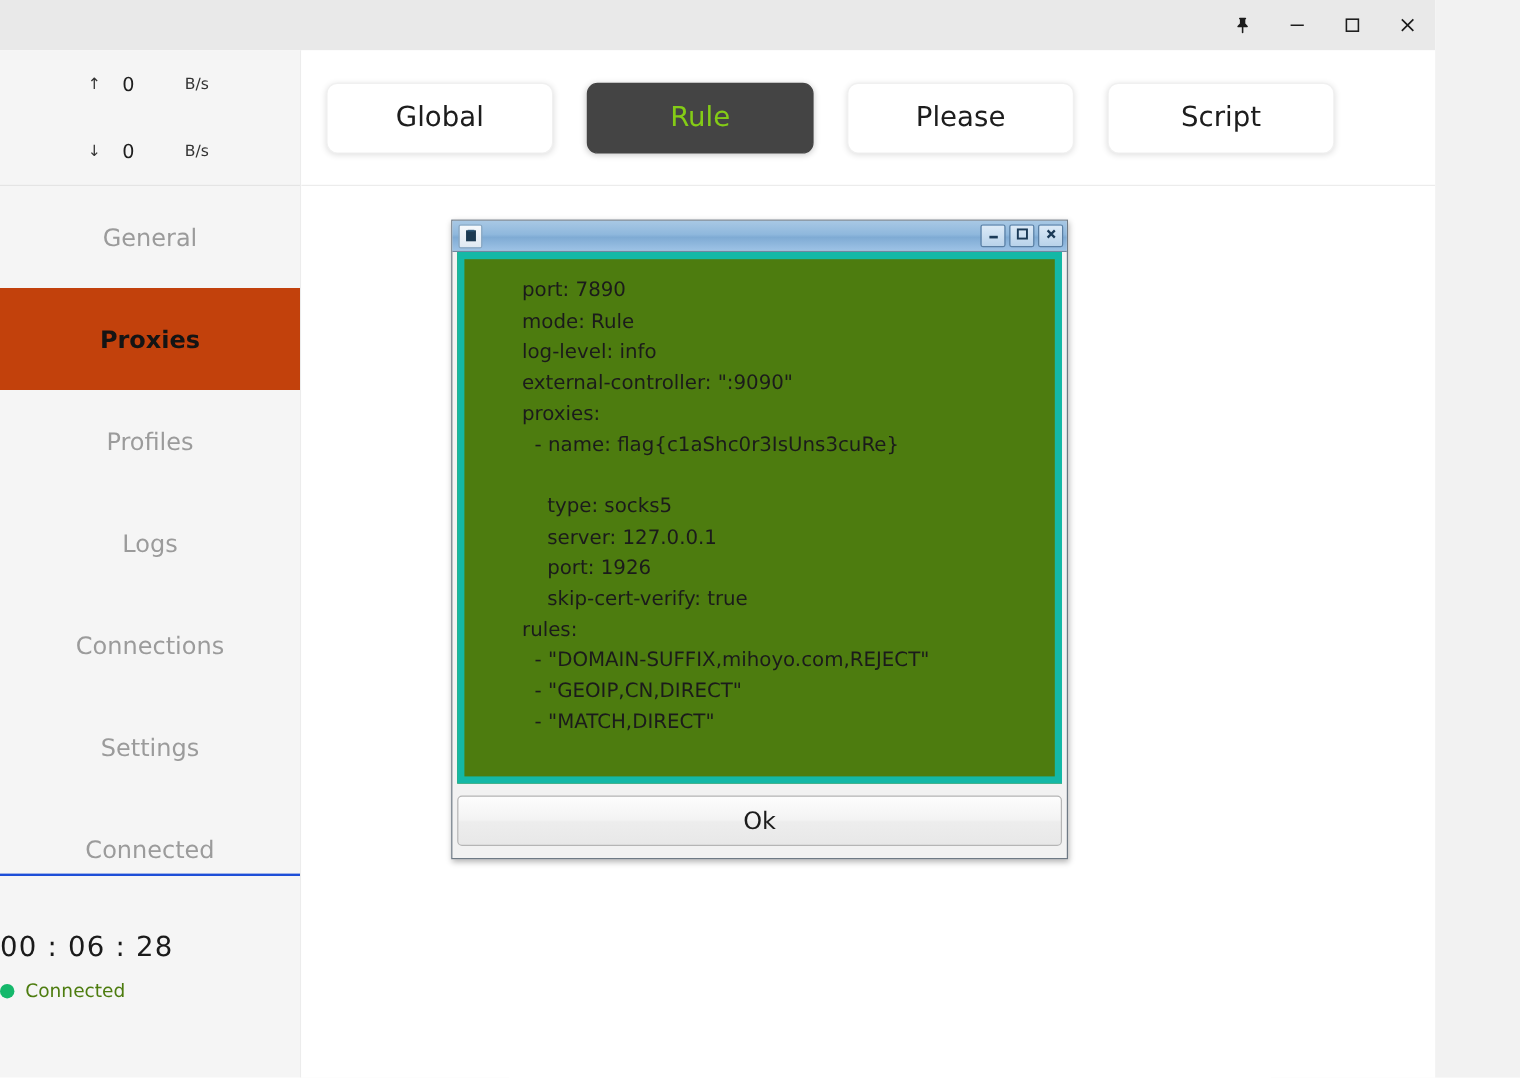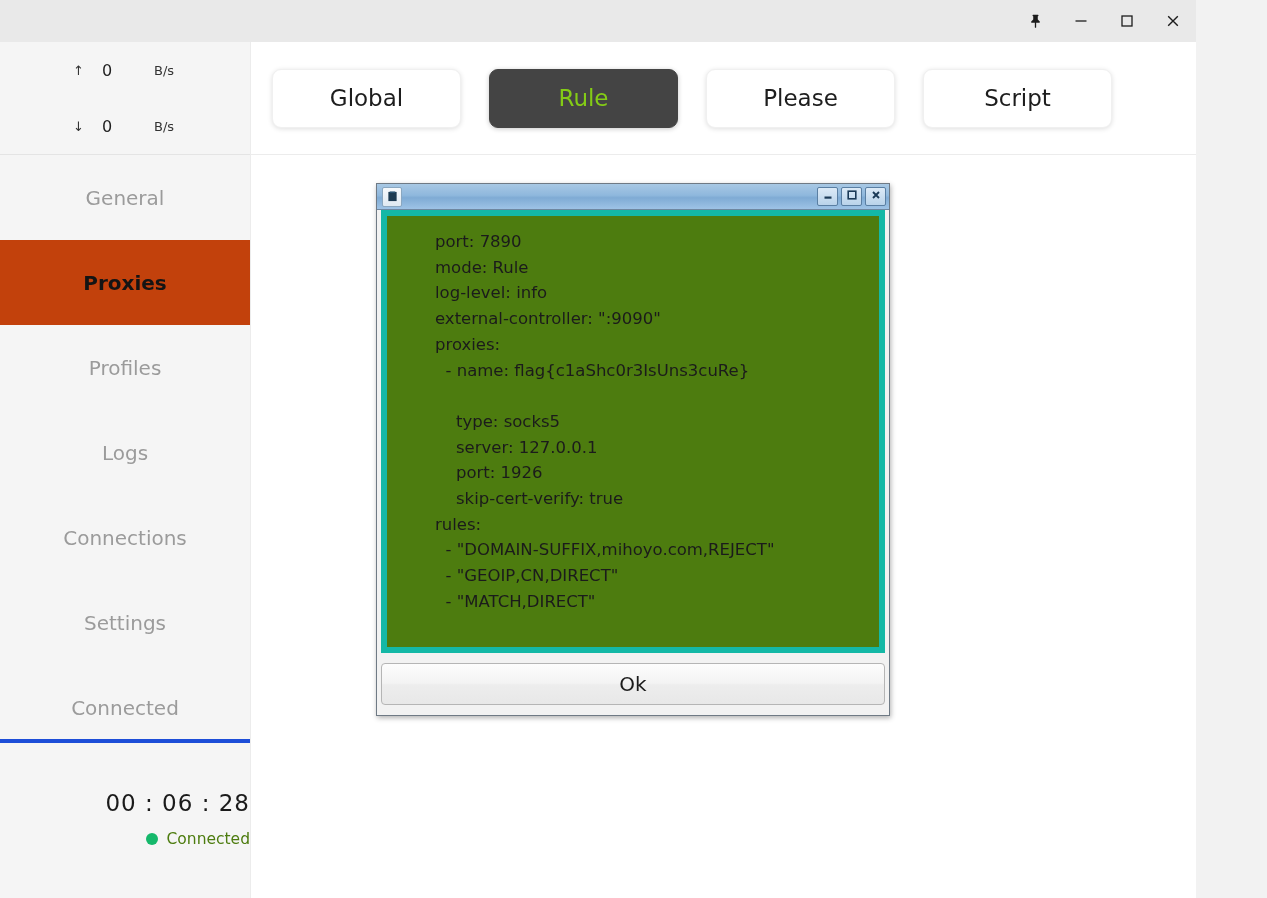--- a/index.html
+++ b/index.html
@@ -112,27 +112,27 @@
   }
   .nav-item.active {
     background: #c2410c;
     color: #141414;
     font-weight: bold;
   }
 
   #status-block {
     position: absolute;
     left: 0;
-    bottom: 3px;
+    bottom: 16px;
     width: 250px;
     height: 152px;
-    border-top: 4px solid #1d4ed8;
+    border-top: 2px solid #1d4ed8;
     display: flex;
     flex-direction: column;
-    align-items: flex-end;
+    align-items: flex-start;
     justify-content: center;
     gap: 14px;
   }
   #timer {
     font-size: 23px;
     color: #1a1a1a;
     letter-spacing: 1px;
   }
   #conn-status {
     display: flex;

